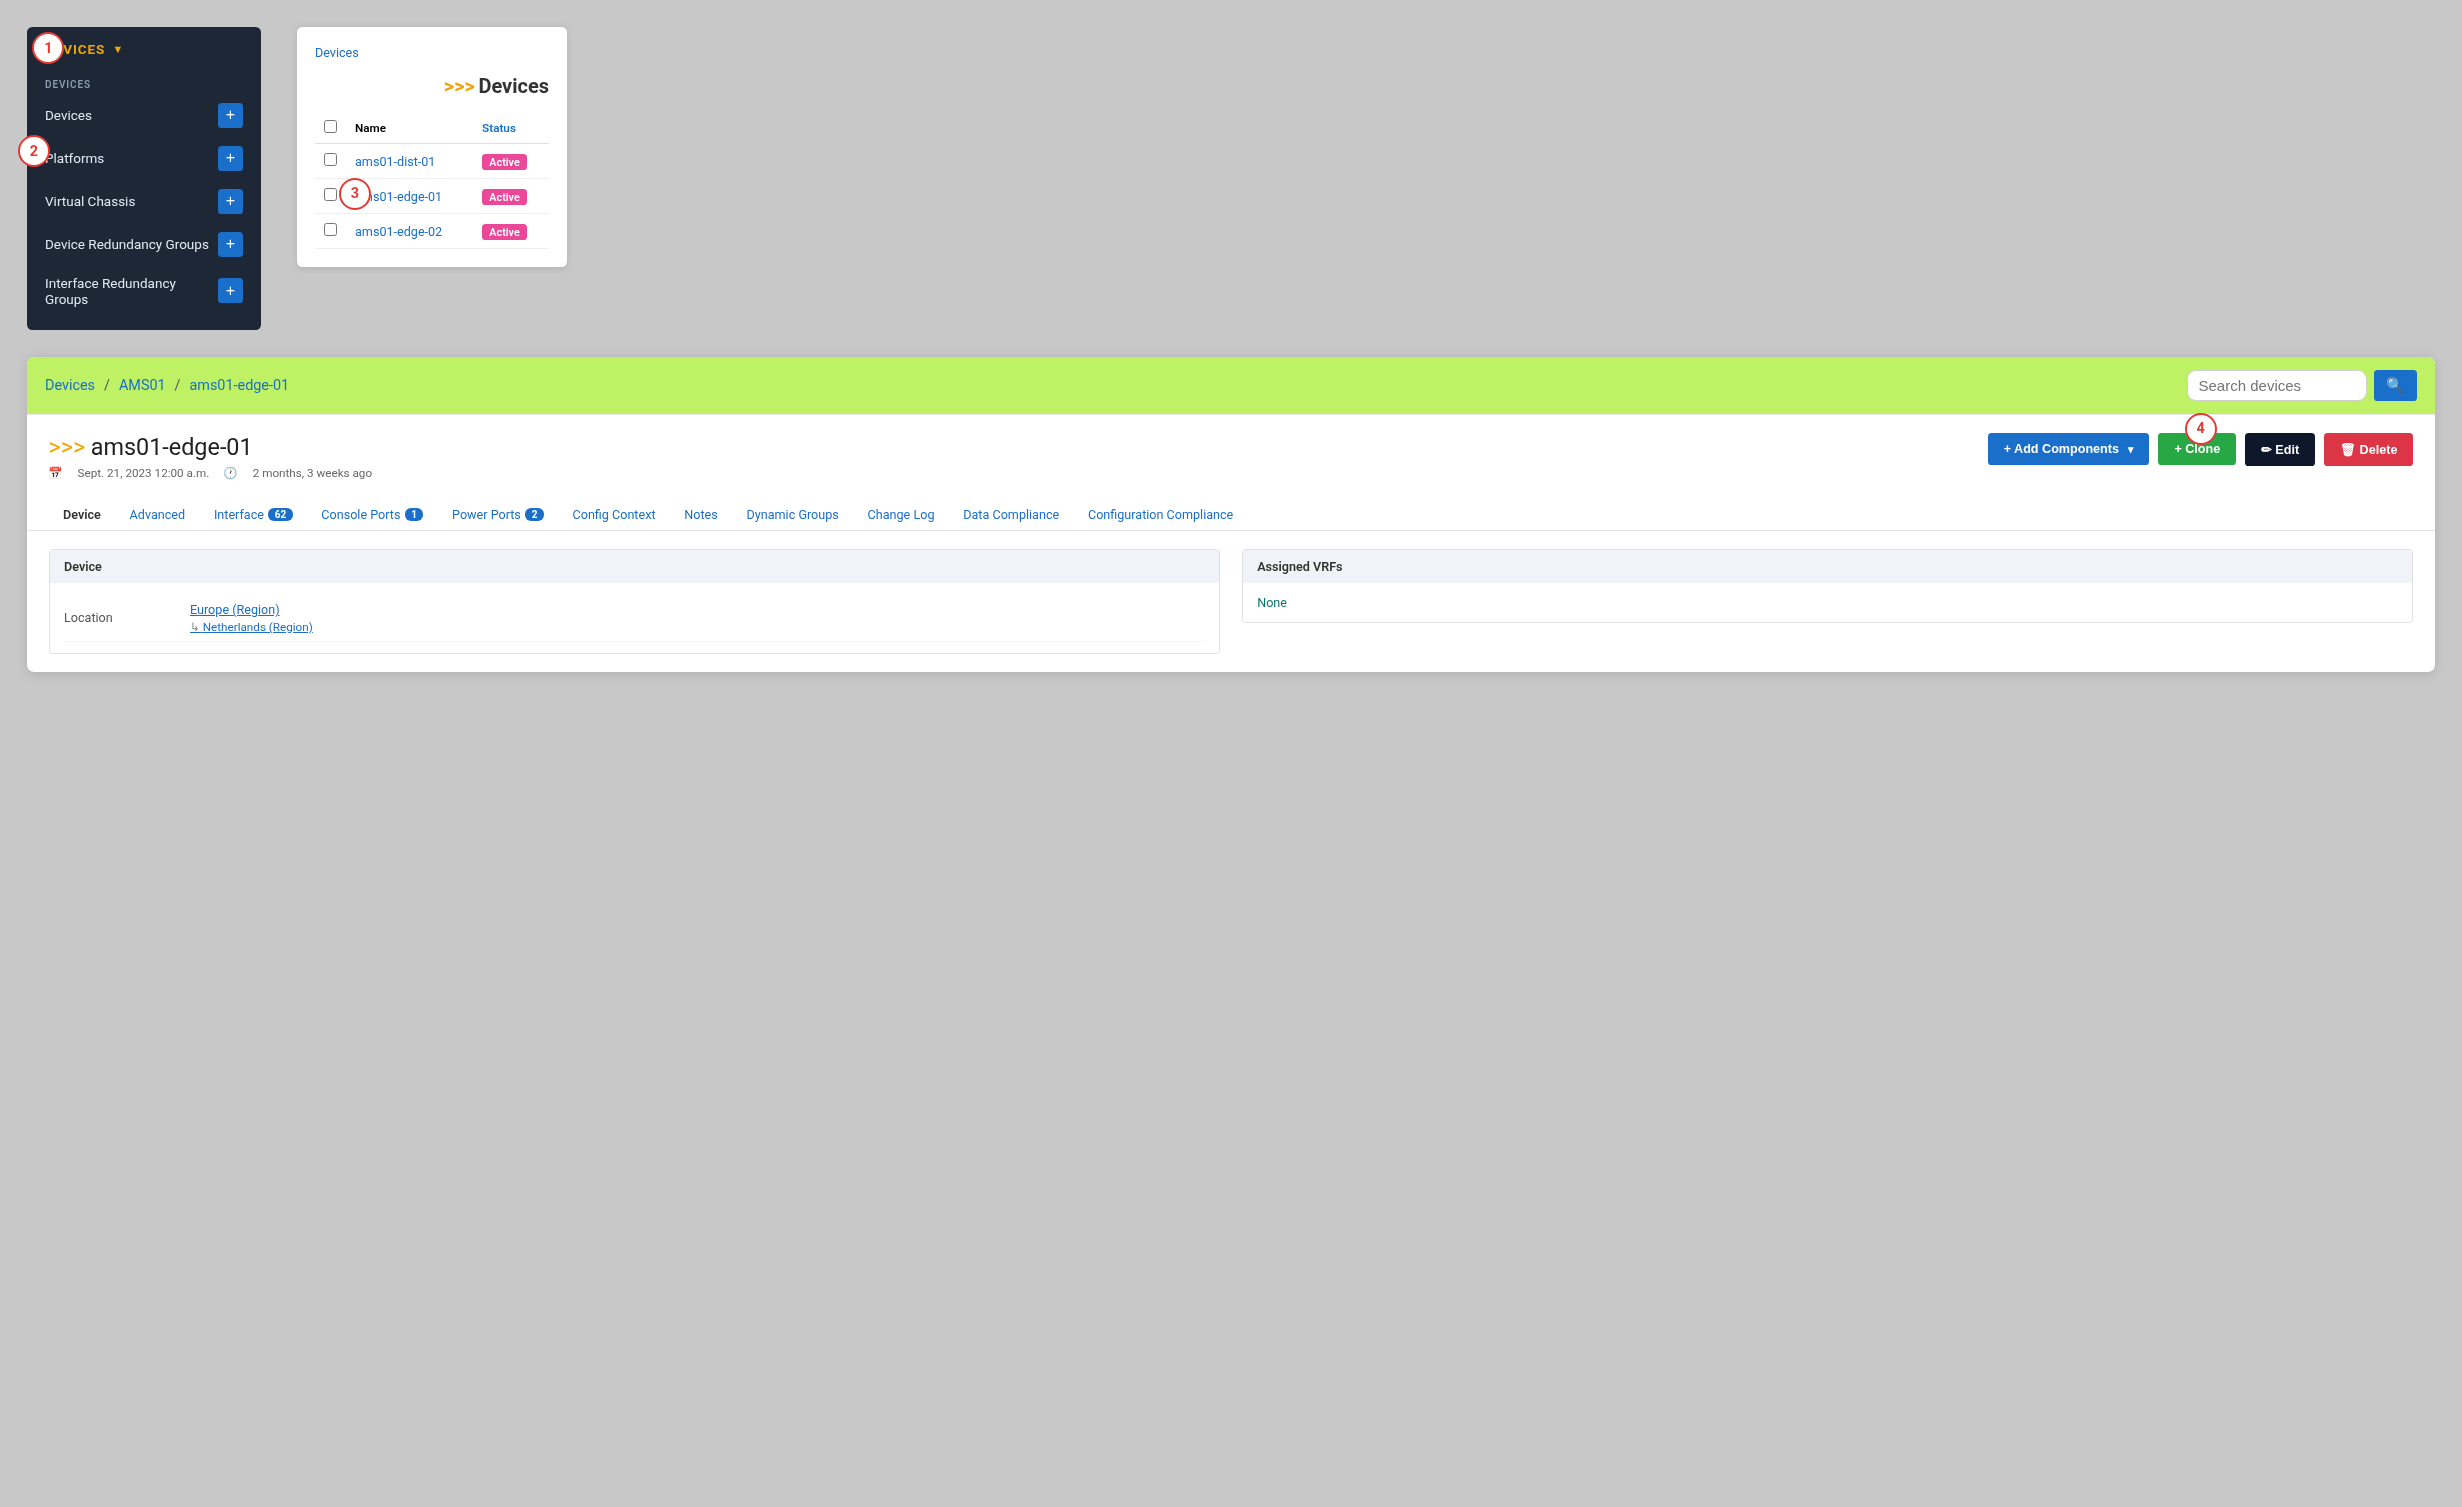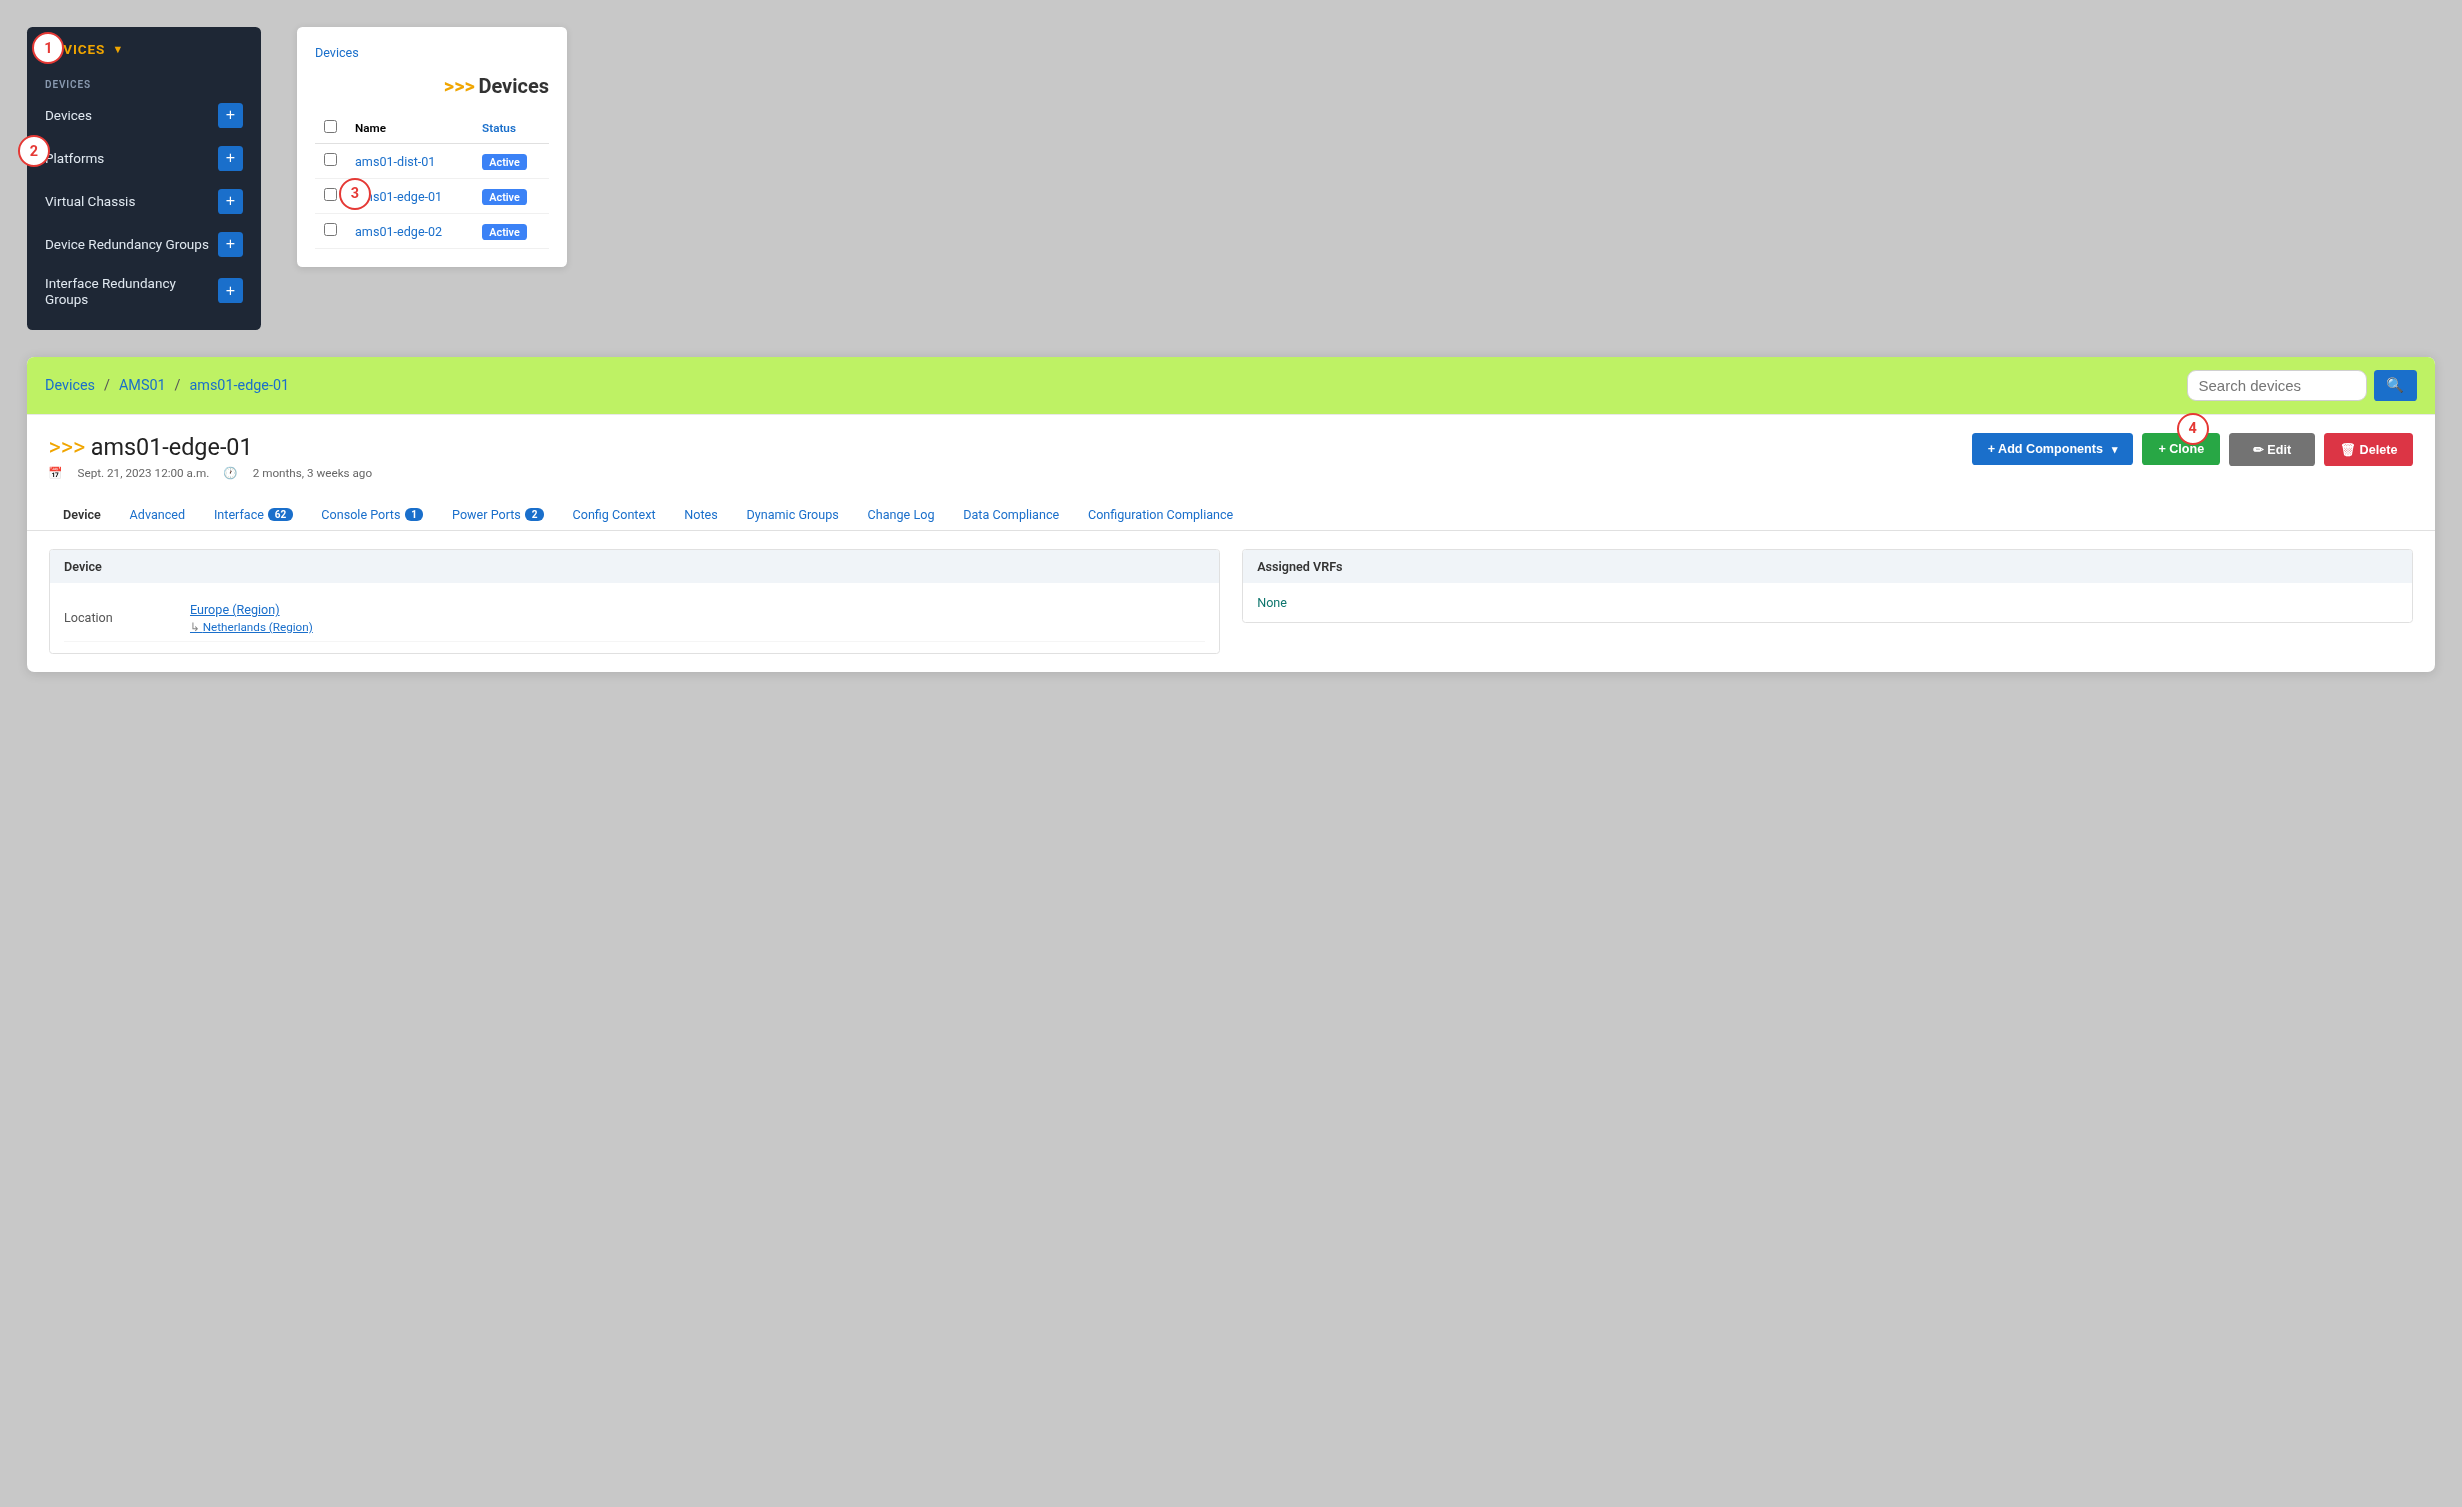--- a/index.html
+++ b/index.html
@@ -158,21 +158,21 @@
       border-bottom: 0.9px solid #f0f0f0;
       font-size: 12.6px;
     }
 
     .device-link {
       color: #1a6fcb;
       text-decoration: none;
     }
 
     .status-badge {
-      background: #3b82f6;
+      background: #ec4899;
       color: white;
       padding: 1.8px 7.2px;
       border-radius: 3.6px;
       font-size: 10.8px;
       font-weight: 600;
     }
 
     .step-3 {
       position: relative;
       display: inline-block;
@@ -305,25 +305,25 @@
       padding: 9px 16px;
       font-size: 12.6px;
       cursor: pointer;
       font-weight: 600;
       display: flex;
       align-items: center;
       gap: 5.4px;
     }
 
     .btn-edit {
-      background: #737373;
+      background: #0f172a;
       color: white;
       border: none;
       border-radius: 3.6px;
-      padding: 9px 24px;
+      padding: 9px 16px;
       font-size: 12.6px;
       cursor: pointer;
       font-weight: 600;
       display: flex;
       align-items: flex-end;
       gap: 5.4px;
     }
 
     .btn-delete {
       background: #dc3545;

